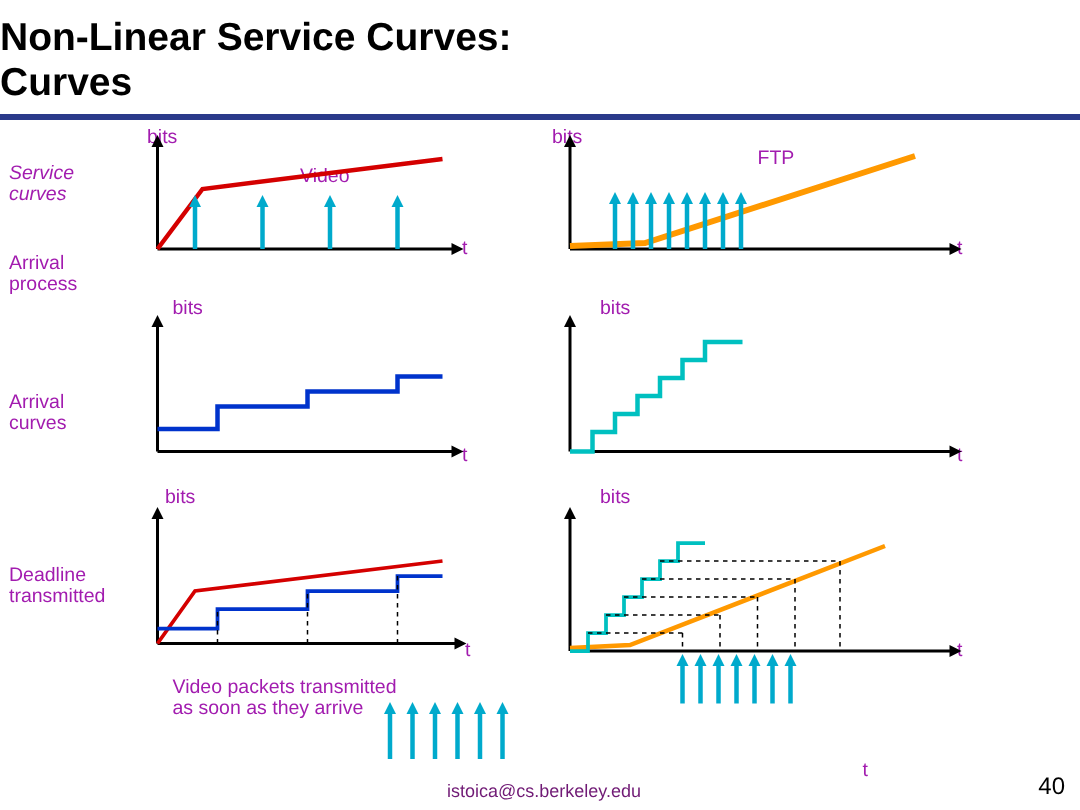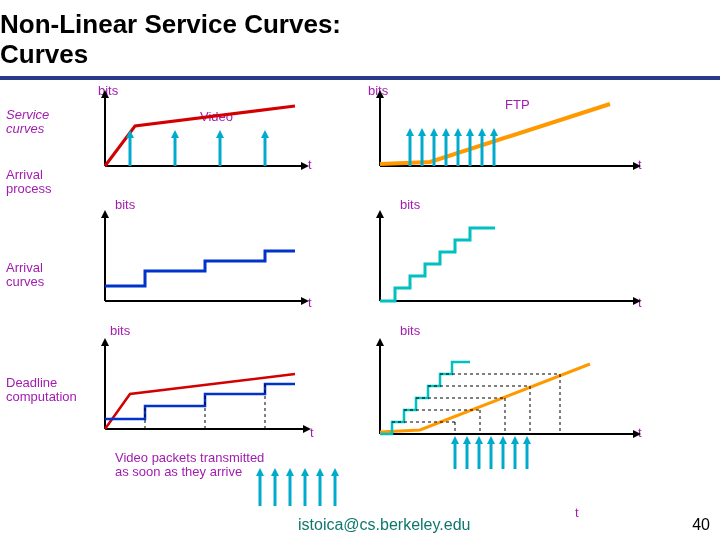--- a/index.html
+++ b/index.html
@@ -30,22 +30,22 @@
     height: 460px;
   }
   .lbl {
     position: absolute;
     font-size: 13px;
     color: #a21caf;
     line-height: 1.1;
   }
   .foot {
     position: absolute;
-    font-size: 16px;
-    color: #0f766e;
+    font-size: 12px;
+    color: #701a75;
   }
   .slidenum {
     position: absolute;
     right: 10px;
     bottom: 6px;
     font-size: 16px;
   }
   svg { position: absolute; }
 </style>
 </head>
@@ -59,21 +59,21 @@
 
 <div class="stage">
 
   <div class="lbl" style="left:6px; top:22px; white-space:pre;font-style:italic;">Service
 curves</div>
   <div class="lbl" style="left:6px; top:82px; white-space:pre;">Arrival
 process</div>
   <div class="lbl" style="left:6px; top:175px; white-space:pre;">Arrival
 curves</div>
   <div class="lbl" style="left:6px; top:290px; white-space:pre;">Deadline
-computation</div>
+transmitted</div>
 
   <div class="lbl" style="left:98px; top:-2px;">bits</div>
   <div class="lbl" style="left:308px; top:72px;">t</div>
   <div class="lbl" style="left:200px; top:24px;">Video</div>
 
   <div class="lbl" style="left:368px; top:-2px;">bits</div>
   <div class="lbl" style="left:638px; top:72px;">t</div>
   <div class="lbl" style="left:505px; top:12px;text-align:center;">FTP</div>
 
   <div class="lbl" style="left:115px; top:112px;">bits</div>

